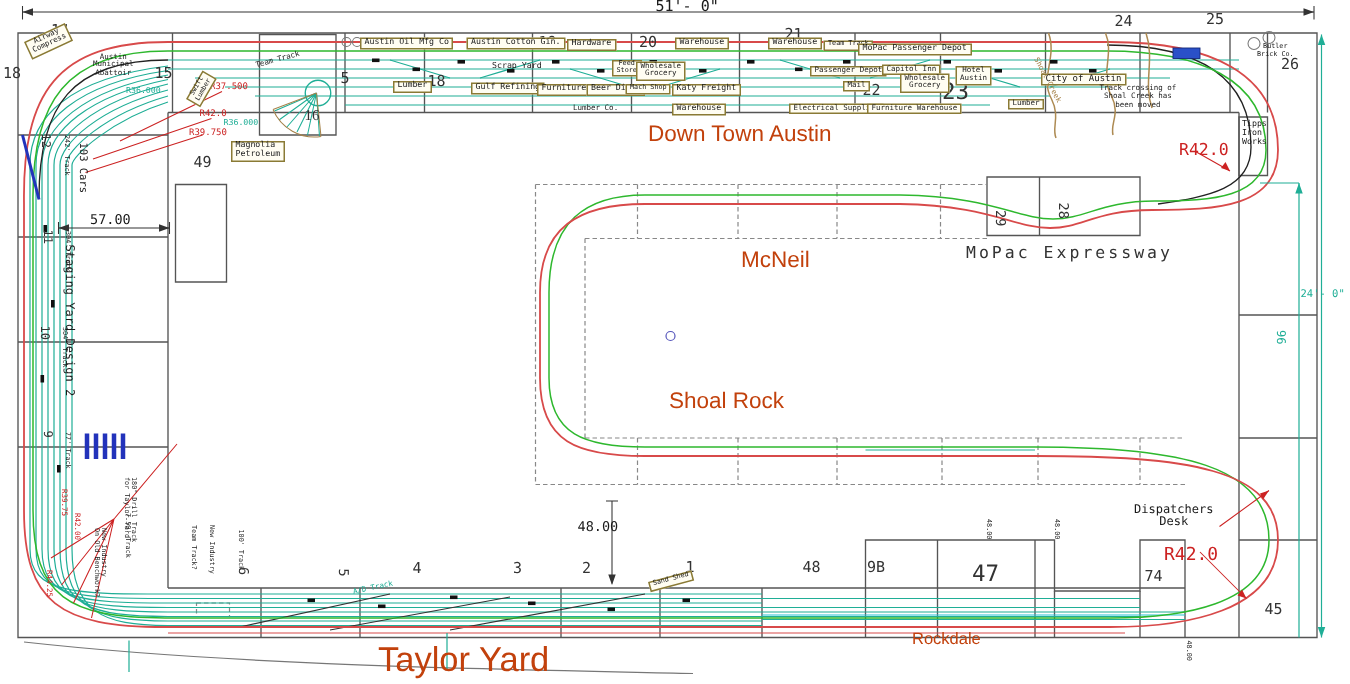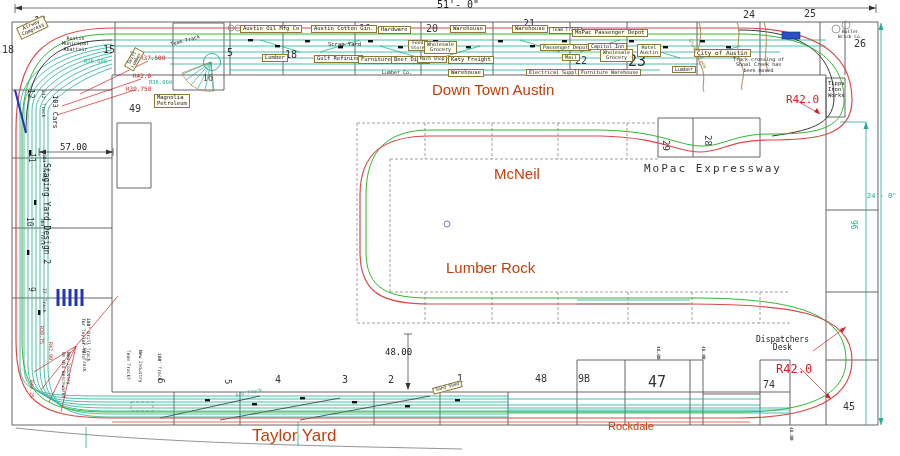--- a/index.html
+++ b/index.html
@@ -159,22 +159,22 @@
       <polygon points="881,23 878.5,30 883.5,30"></polygon>
       <polygon points="881,425 878.5,418 883.5,418"></polygon>
     </g>
 
     <circle cx="447" cy="224" r="3" stroke="#5555bb" stroke-width="0.8" fill="none"></circle>
   </svg>
 
   <div id="labels">
       <div class="lbl serif" style="left: 432px; top: 82px; font-size: 15px;">Down Town Austin</div>
       <div class="lbl serif" style="left: 494px; top: 166px; font-size: 15px;">McNeil</div>
-      <div class="lbl serif" style="left: 446px; top: 260px; font-size: 15px;">Lumber Rock</div>
-      <div class="lbl serif" style="left: 252px; top: 427px; font-size: 17px;">Taylor Yard</div>
+      <div class="lbl serif" style="left: 446px; top: 260px; font-size: 15px;">Shoal Rock</div>
+      <div class="lbl serif" style="left: 252px; top: 427px; font-size: 23px;">Taylor Yard</div>
       <div class="lbl serif" style="left: 608px; top: 421px; font-size: 11px;">Rockdale</div>
       <div class="lbl spaced" style="left: 644px; top: 163px; font-size: 11px;">MoPac Expressway</div>
       <div class="lbl" style="left: 756px; top: 336px; font-size: 8px; text-align: center;">Dispatchers
 Desk</div>
       <div class="lbl boxed" style="left: 694px; top: 49px; font-size: 6px;">City of Austin</div>
       <div class="lbl" style="left: 437px; top: 0px; font-size: 10px;">51'- 0"</div>
       <div class="lbl" style="left: 867px; top: 193px; font-size: 7px; color: rgb(31, 174, 150);">24'- 0"</div>
       <div class="lbl" style="left: 857px; top: 220px; font-size: 8px; transform: rotate(90deg); color: rgb(31, 174, 150);">96</div>
       <div class="lbl" style="left: 60px; top: 143px; font-size: 9px;">57.00</div>
       <div class="lbl" style="left: 385px; top: 348px; font-size: 9px;">48.00</div>

